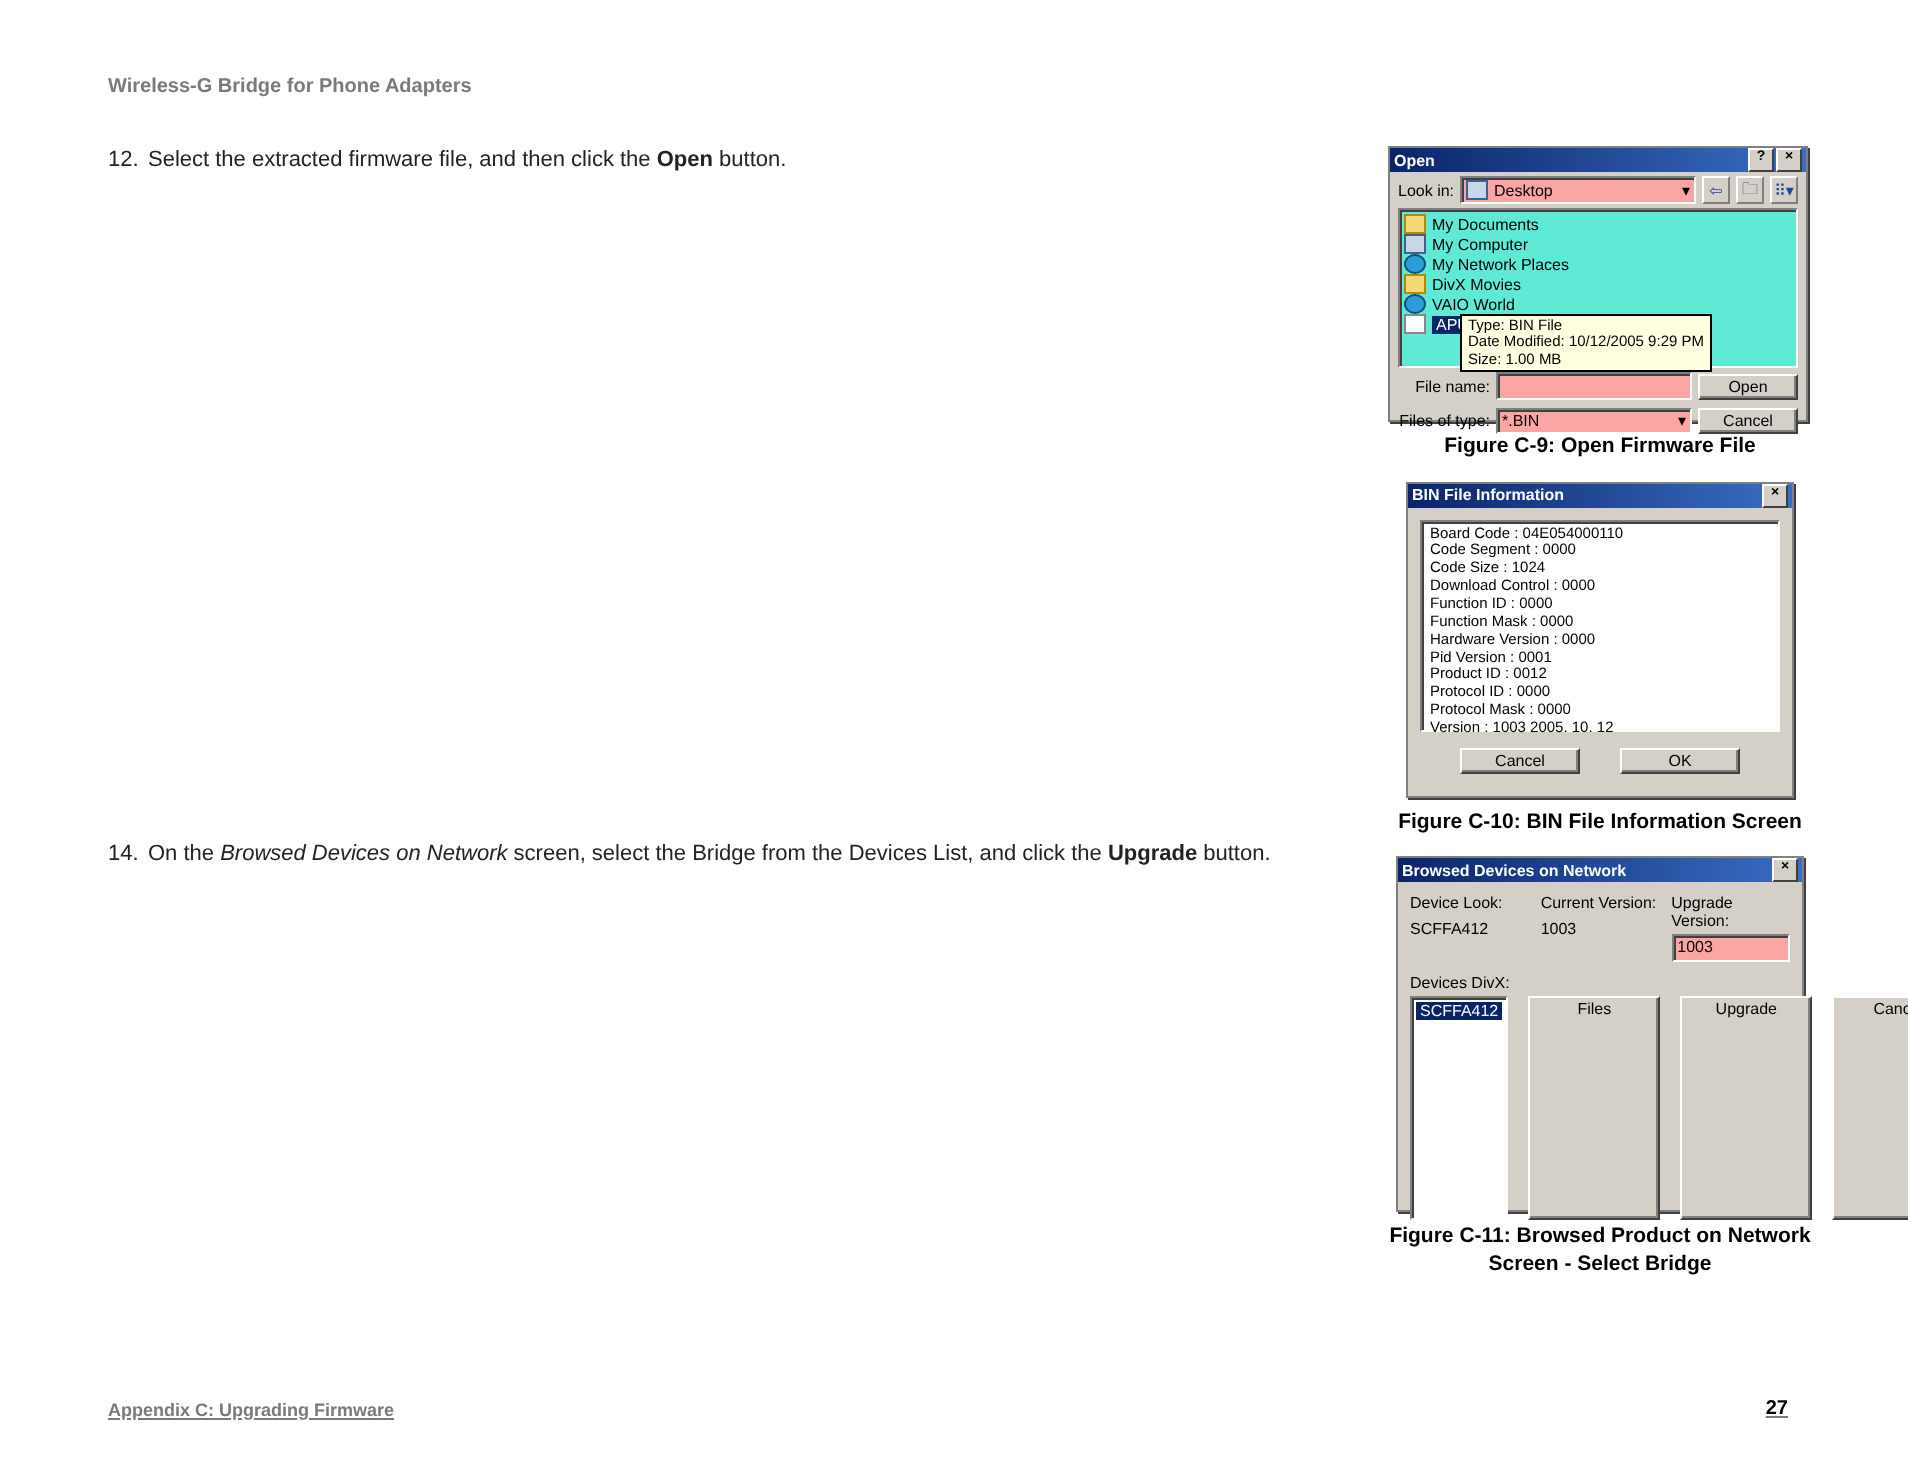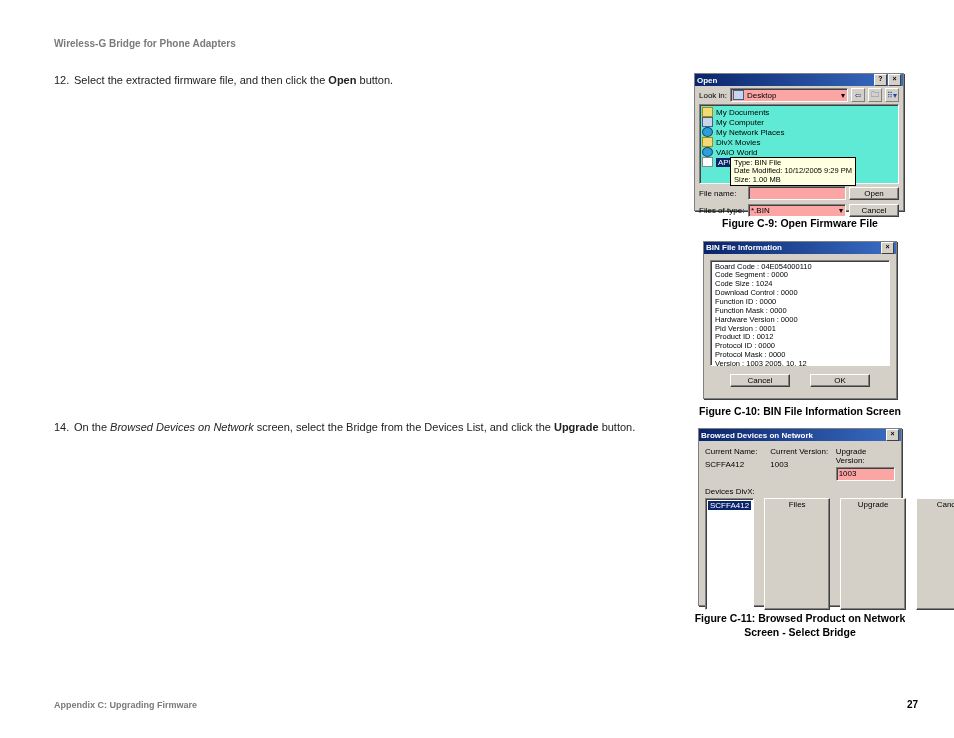--- a/index.html
+++ b/index.html
@@ -116,21 +116,21 @@
   .ico.pc { background:#c8d6e8; border:1px solid #406090; }
   .ico.globe { background:#2e9ed8; border-radius:50%; border:1px solid #0f4f78; }
   .ico.file { background:#fff; border:1px solid #888; }
   .sel { background:#0a246a; color:#fff; padding:0 2px; }
   .tooltip {
     position:absolute; left:30px; top:52px;
     background:#ffffe1; border:1px solid #000;
     padding:1px 3px; font-size:7.5px; line-height:1.1;
     white-space:nowrap;
   }
-  .label8 { font-size:8px; white-space:nowrap; }
+  .label8 { font-size:8px; white-space:nowrap;text-align:right; }
   .toolbar-ico {
     width:12px; height:12px;
     background:#d4d0c8;
     border:1px solid #fff; border-right-color:#808080; border-bottom-color:#808080;
     display:flex; align-items:center; justify-content:center;
     font-size:8px; color:#1a4a9c;
   }
 
   
   .bin-dlg { width:192px; height:156px; margin:0 auto; }
@@ -154,23 +154,23 @@
     border-right-color:#fff; border-bottom-color:#fff;
     box-shadow: inset 1px 1px 0 #404040;
     width:104px; height:106px; padding:2px;
   }
   .brw-list .sel { display:inline-block; font-size:8px; }
   .brw-right { display:flex; flex-direction:row; gap:10px; align-items:stretch; }
   .brw-right .btn3d { width:56px; }
   .brw-flex { display:flex; gap:10px; }
 
   .footer {
-    position:absolute; left:54px; right:36px; bottom:28px;
+    position:absolute; left:54px; right:60px; bottom:28px;
     display:flex; justify-content:space-between; align-items:center;
-    font-size:9px; color:#7a7a7a; font-weight:bold;
+    font-size:9px; color:#7a7a7a; font-weight:bold;text-decoration:underline;
   }
   .footer .pnum { color:#000; font-size:10px; }
 </style>
 </head>
 <body>
 
 <div class="header-line">Wireless-G Bridge for Phone Adapters</div>
 
 <div class="columns">
   <div class="left-col">
@@ -288,21 +288,21 @@
     <div class="fig-caption">Figure C-10: BIN File Information Screen</div>
 
     <div class="win brw-dlg">
       <div class="titlebar">
         <span class="t-text">Browsed Devices on Network</span>
         <span class="t-btn">×</span>
       </div>
       <div class="brw-body">
         <div class="brw-top">
           <div class="col">
-            <div>Current Name:</div>
+            <div>Device Look:</div>
             <div style="margin-top:4px">SCFFA412</div>
           </div>
           <div class="col">
             <div>Current Version:</div>
             <div style="margin-top:4px">1003</div>
           </div>
           <div class="col">
             <div>Upgrade Version:</div>
             <div class="sunken" style="margin-top:2px;height:10px">1003</div>
           </div>

